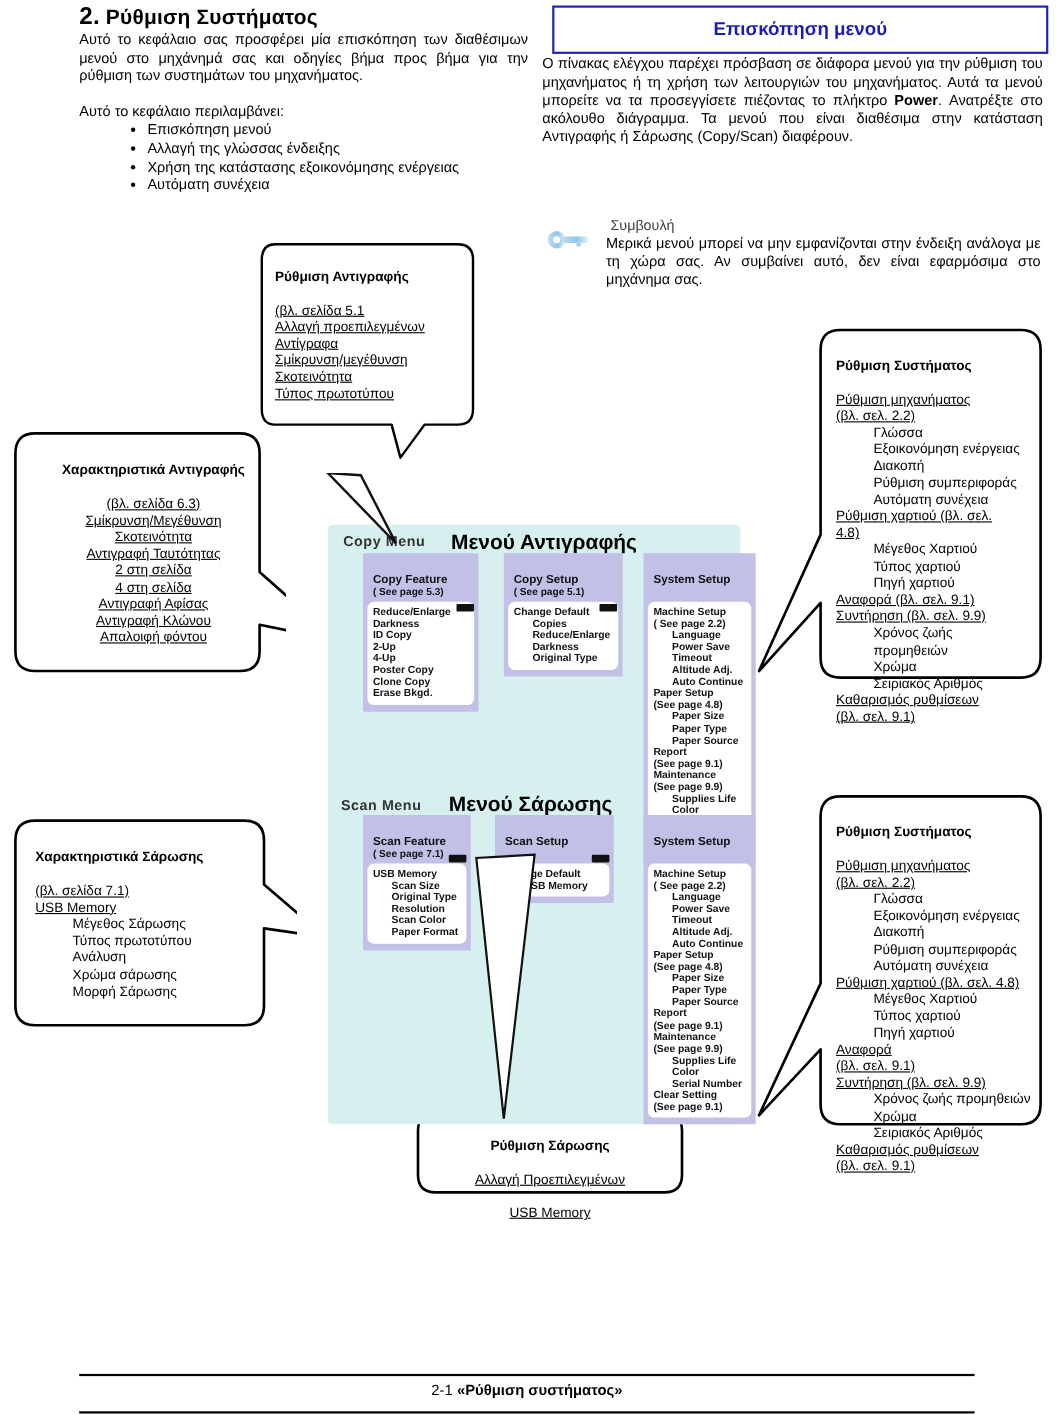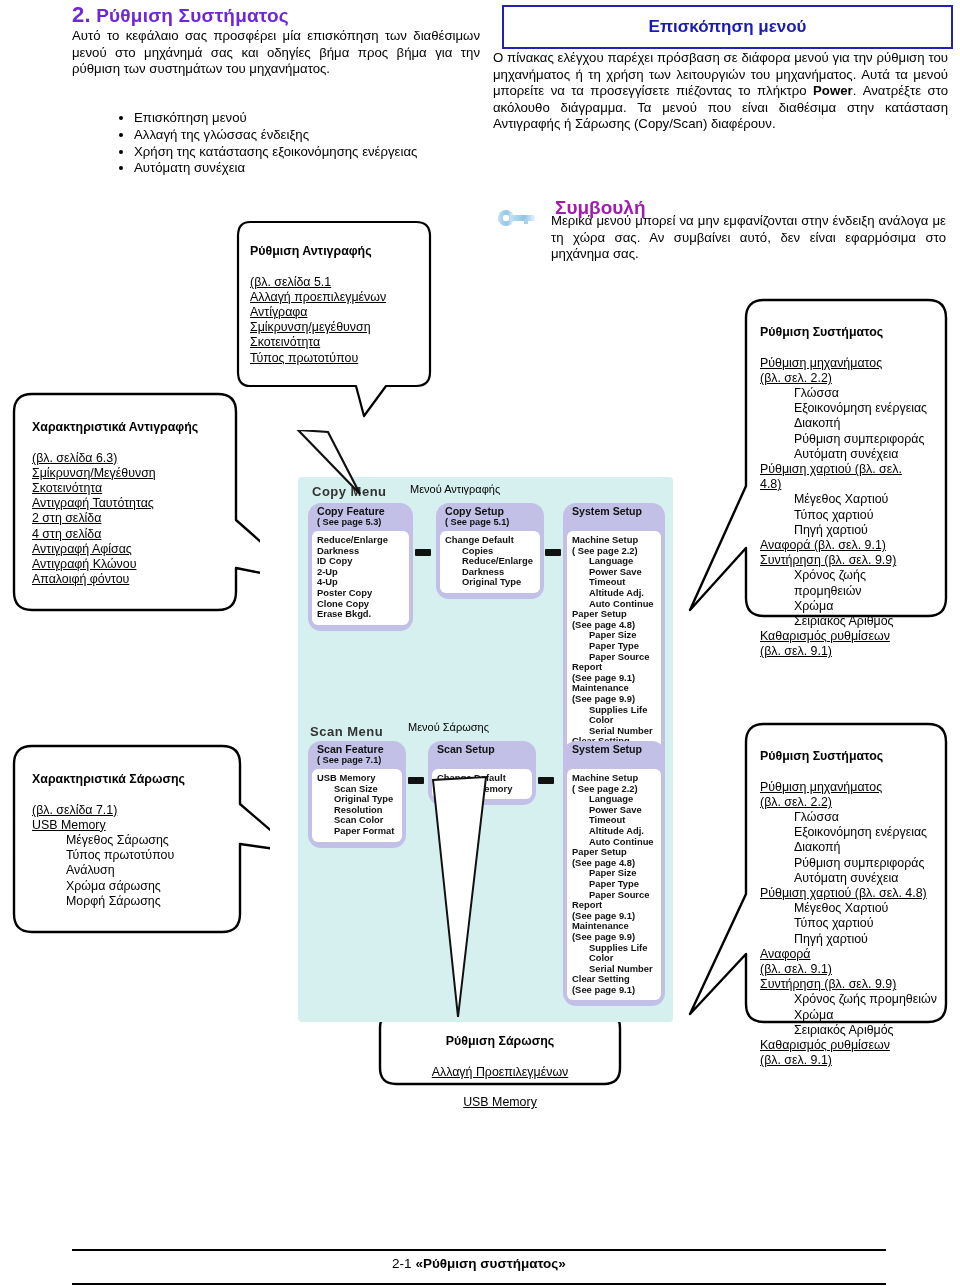--- a/index.html
+++ b/index.html
@@ -9,21 +9,21 @@
     font-family:"Liberation Sans","DejaVu Sans",sans-serif;
     color:#000;
     position:relative;
     overflow:hidden;
   }
   .page{position:absolute;inset:0;}
 
   
   .chapter-title{
     position:absolute;left:72px;top:2px;width:420px;
-    font-size:19px;font-weight:bold;color:#6d28d9;letter-spacing:.2px;
+    font-size:19px;font-weight:bold;color:#000000;letter-spacing:.2px;
   }
   .chapter-title .num{font-size:22px;}
   .intro{
     position:absolute;left:72px;top:28px;width:408px;
     font-size:13.2px;line-height:16.5px;text-align:justify;
   }
   .includes-lead{
     position:absolute;left:72px;top:93px;width:408px;
     font-size:13.2px;line-height:16.5px;
   }
@@ -44,21 +44,21 @@
   .overview-text{
     position:absolute;left:493px;top:50px;width:455px;
     font-size:13.2px;line-height:16.6px;text-align:justify;
   }
   .overview-text b{font-weight:bold;}
 
   
   .tip-icon{position:absolute;left:497px;top:207px;width:40px;height:22px;}
   .tip-title{
     position:absolute;left:555px;top:197px;
-    font-size:19px;font-weight:bold;color:#a21caf;
+    font-size:13px;font-weight:normal;color:#404040;
   }
   .tip-text{
     position:absolute;left:551px;top:213px;width:395px;
     font-size:13.2px;line-height:16.6px;text-align:justify;
   }
 
   
   .callout{position:absolute;}
   .callout svg{position:absolute;left:0;top:0;}
   .callout .body{
@@ -76,25 +76,26 @@
   }
   .diag-bg{
     position:absolute;left:0;top:0;width:375px;height:545px;
     background:#d5f0ee;border-radius:4px;
   }
   .menu-label{
     position:absolute;font-size:13px;font-weight:bold;color:#333;
     letter-spacing:.5px;
   }
   .menu-label-gr{
-    position:absolute;font-size:11px;font-weight:normal;color:#000;
+    position:absolute;font-size:19px;font-weight:bold;color:#000;
   }
   .node{
-    position:absolute;background:#c3c0e8;border-radius:13px;padding:0 4px 6px 4px;
+    position:absolute;background:#c3c0e8;border-radius:1px;padding:16px 4px 6px 4px;
     box-sizing:border-box;
+    margin-left:22px;
   }
   .node .nhead{font-size:10.6px;font-weight:bold;color:#111;padding:2px 0 0 5px;line-height:12px;}
   .node .nsub{font-size:9.2px;font-weight:bold;color:#111;padding:0 0 3px 5px;line-height:11px;}
   .node .nbody{
     background:#ffffff;border-radius:6px;padding:4px 5px 5px 5px;
     font-size:9.4px;font-weight:bold;line-height:10.6px;color:#111;
   }
   .node .nbody .i1{padding-left:17px;display:block;}
   .node .nbody .l{display:block;}
   .connector{position:absolute;background:#111;height:7px;width:16px;border-radius:1px;}
@@ -118,20 +119,21 @@
 </head>
 <body>
 
 <div class="page">
 
   <div class="chapter-title">
     <span class="num">2.</span>
     <span>Ρύθμιση Συστήματος</span>
   </div>
   <div class="intro">Αυτό το κεφάλαιο σας προσφέρει μία επισκόπηση   των διαθέσιμων μενού στο μηχάνημά σας και οδηγίες βήμα προς βήμα για την ρύθμιση των συστημάτων του μηχανήματος.</div>
+  <div class="includes-lead">Αυτό το κεφάλαιο περιλαμβάνει:</div>
   <ul class="includes" id="includes-list">
       <li>Επισκόπηση μενού</li>
       <li>Αλλαγή της γλώσσας ένδειξης</li>
       <li>Χρήση της κατάστασης εξοικονόμησης ενέργειας</li>
       <li>Αυτόματη συνέχεια</li>
     </ul>
 
   <div class="overview-box">
     <span class="t">Επισκόπηση μενού</span>
   </div>
@@ -161,21 +163,21 @@
     <svg width="230" height="200" viewBox="0 0 230 200">
       <path d="M 14 2 L 180 2 Q 194 2 194 16 L 194 152 Q 194 166 180 166 L 150 166
                L 128 196 L 120 166 L 14 166 Q 2 166 2 152 L 2 16 Q 2 2 14 2 Z" fill="#ffffff" stroke="#000" stroke-width="2.2" stroke-linejoin="round"></path>
     </svg>
     <div class="body" style="left:14px;top:9px;width:180px;">
       <span class="hd">Ρύθμιση Αντιγραφής</span>
       <span id="co-copysetup-lines"><span class="ln">(βλ. σελίδα 5.1</span><span class="ln">Αλλαγή προεπιλεγμένων</span><span class="ln">Αντίγραφα</span><span class="ln">Σμίκρυνση/μεγέθυνση</span><span class="ln">Σκοτεινότητα</span><span class="ln">Τύπος πρωτοτύπου</span></span>
     </div>
   </div>
 
-  <div class="callout" style="left:10px;top:392px;width:250px;height:230px;">
+  <div class="callout" style="left:10px;top:392px;width:250px;height:230px;text-align:center;">
     <svg width="250" height="230" viewBox="0 0 250 230">
       <path d="M 22 2 L 208 2 Q 226 2 226 20 L 226 128 L 296 190 L 226 176
                L 226 200 Q 226 218 208 218 L 22 218 Q 4 218 4 200 L 4 20 Q 4 2 22 2 Z" fill="#ffffff" stroke="#000" stroke-width="2.4" stroke-linejoin="round"></path>
     </svg>
     <div class="body" style="left:22px;top:13px;width:215px;">
       <span class="hd">Χαρακτηριστικά Αντιγραφής</span>
       <span id="co-copyfeature-lines"><span class="ln">(βλ. σελίδα 6.3)</span><span class="ln">Σμίκρυνση/Μεγέθυνση</span><span class="ln">Σκοτεινότητα</span><span class="ln">Αντιγραφή Ταυτότητας</span><span class="ln">2 στη σελίδα</span><span class="ln">4 στη σελίδα</span><span class="ln">Αντιγραφή Αφίσας</span><span class="ln">Αντιγραφή Κλώνου</span><span class="ln">Απαλοιφή φόντου</span></span>
     </div>
   </div>
 

